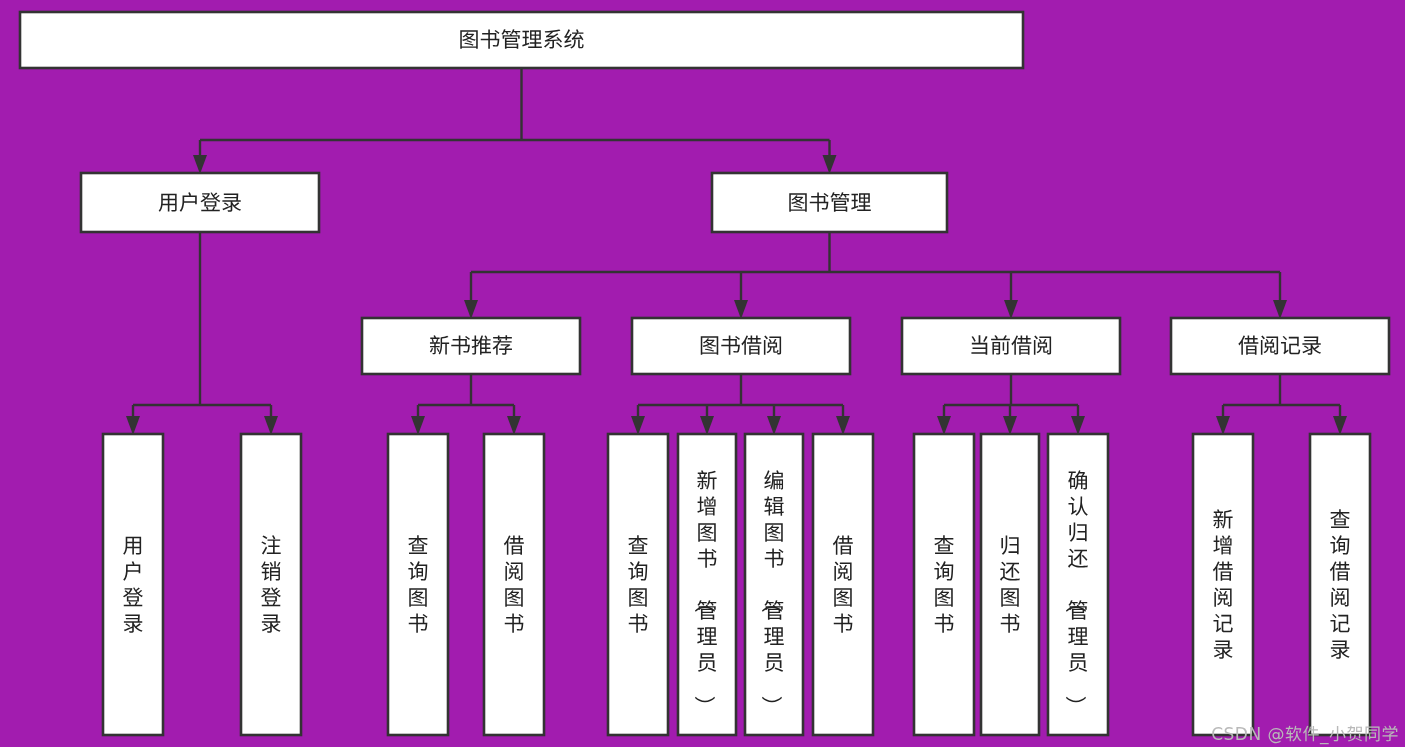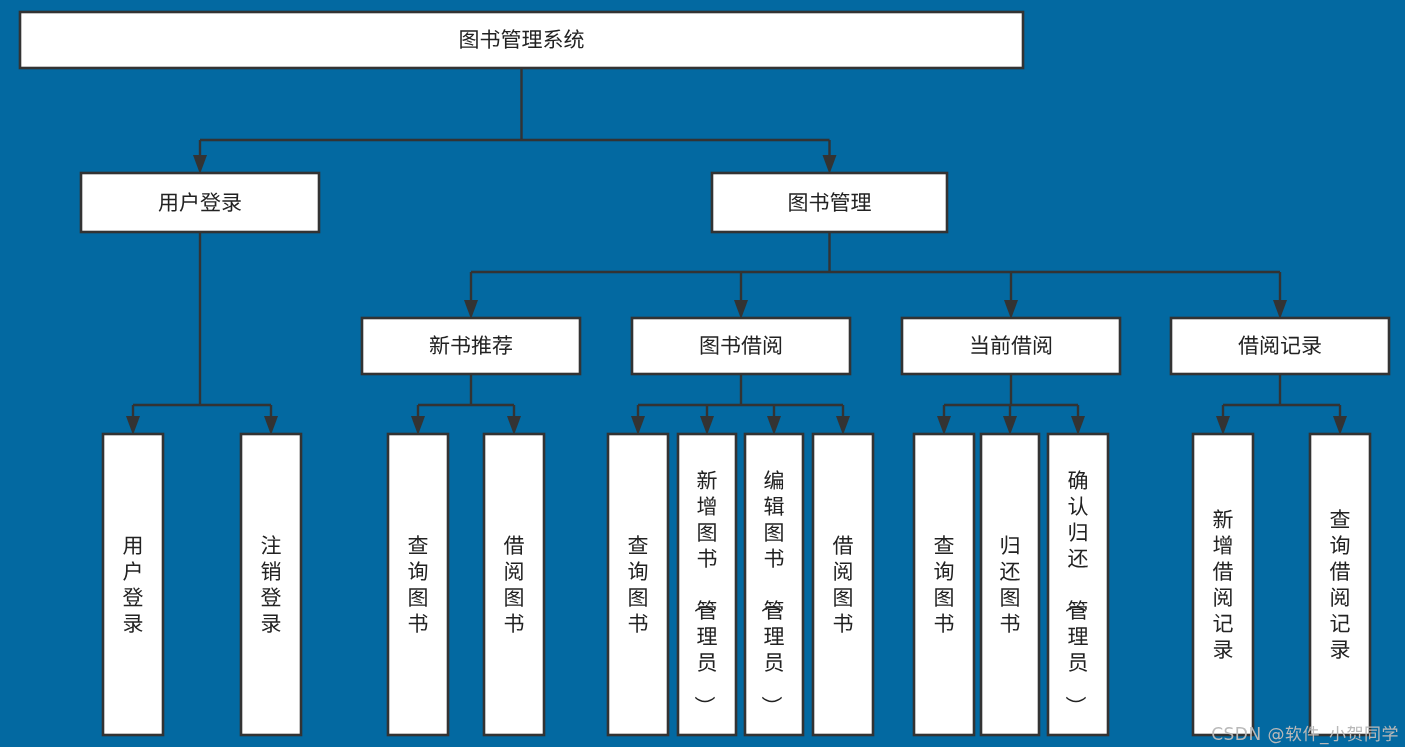--- a/index.html
+++ b/index.html
@@ -11,21 +11,21 @@
   body {
     width: 1405px;
     height: 747px;
     font-family: "DejaVu Sans", "Liberation Sans", sans-serif;
     overflow: hidden;
   }
   #diagram-root {
     position: relative;
     width: 1405px;
     height: 747px;
-    background: #0369a1;
+    background: #a21caf;
   }
   svg.diagram-canvas {
     position: absolute;
     top: 0;
     left: 0;
     width: 1405px;
     height: 747px;
     display: block;
   }
   .node-box {

